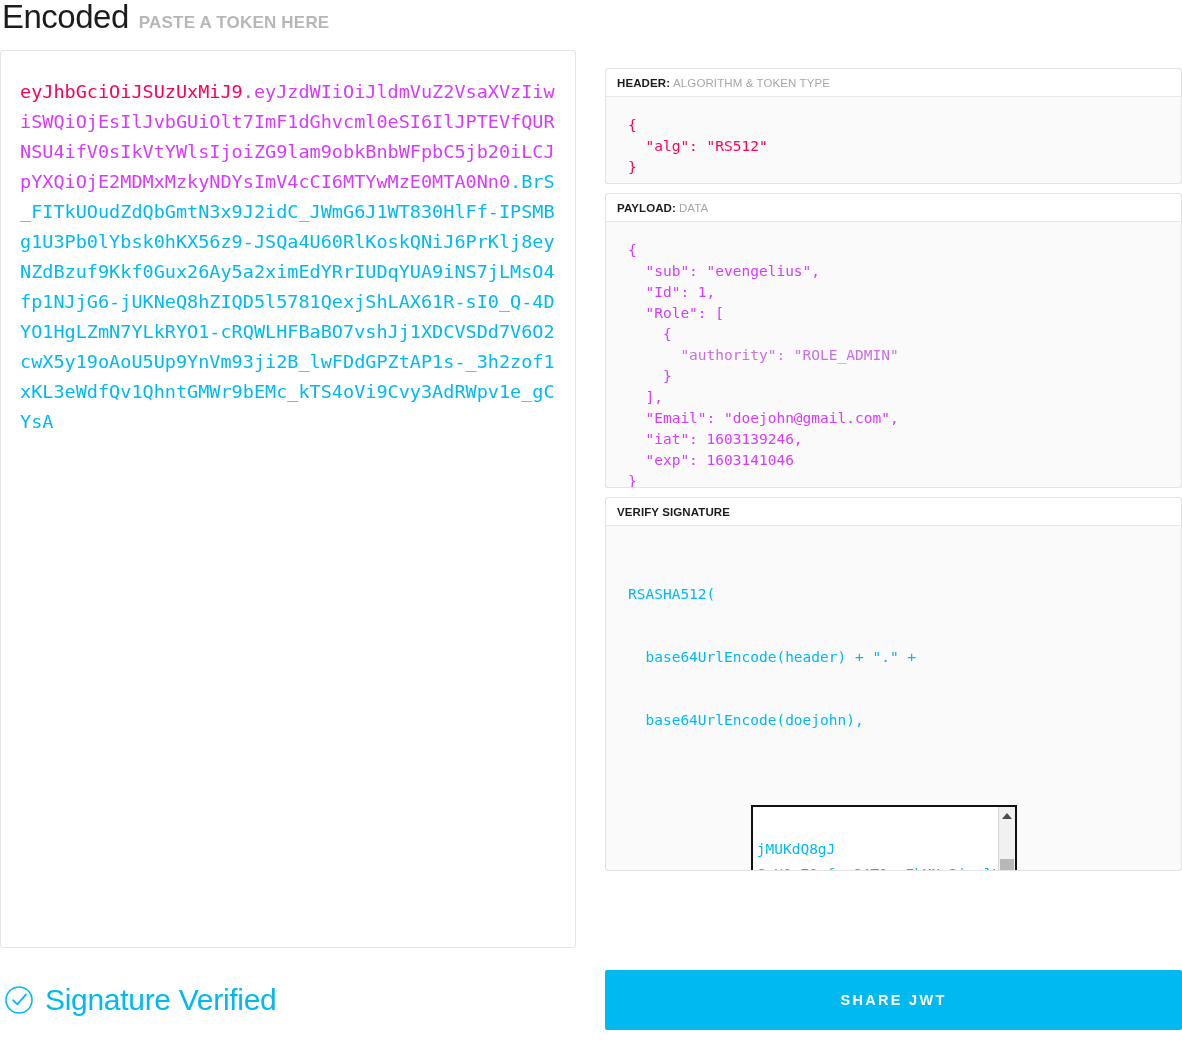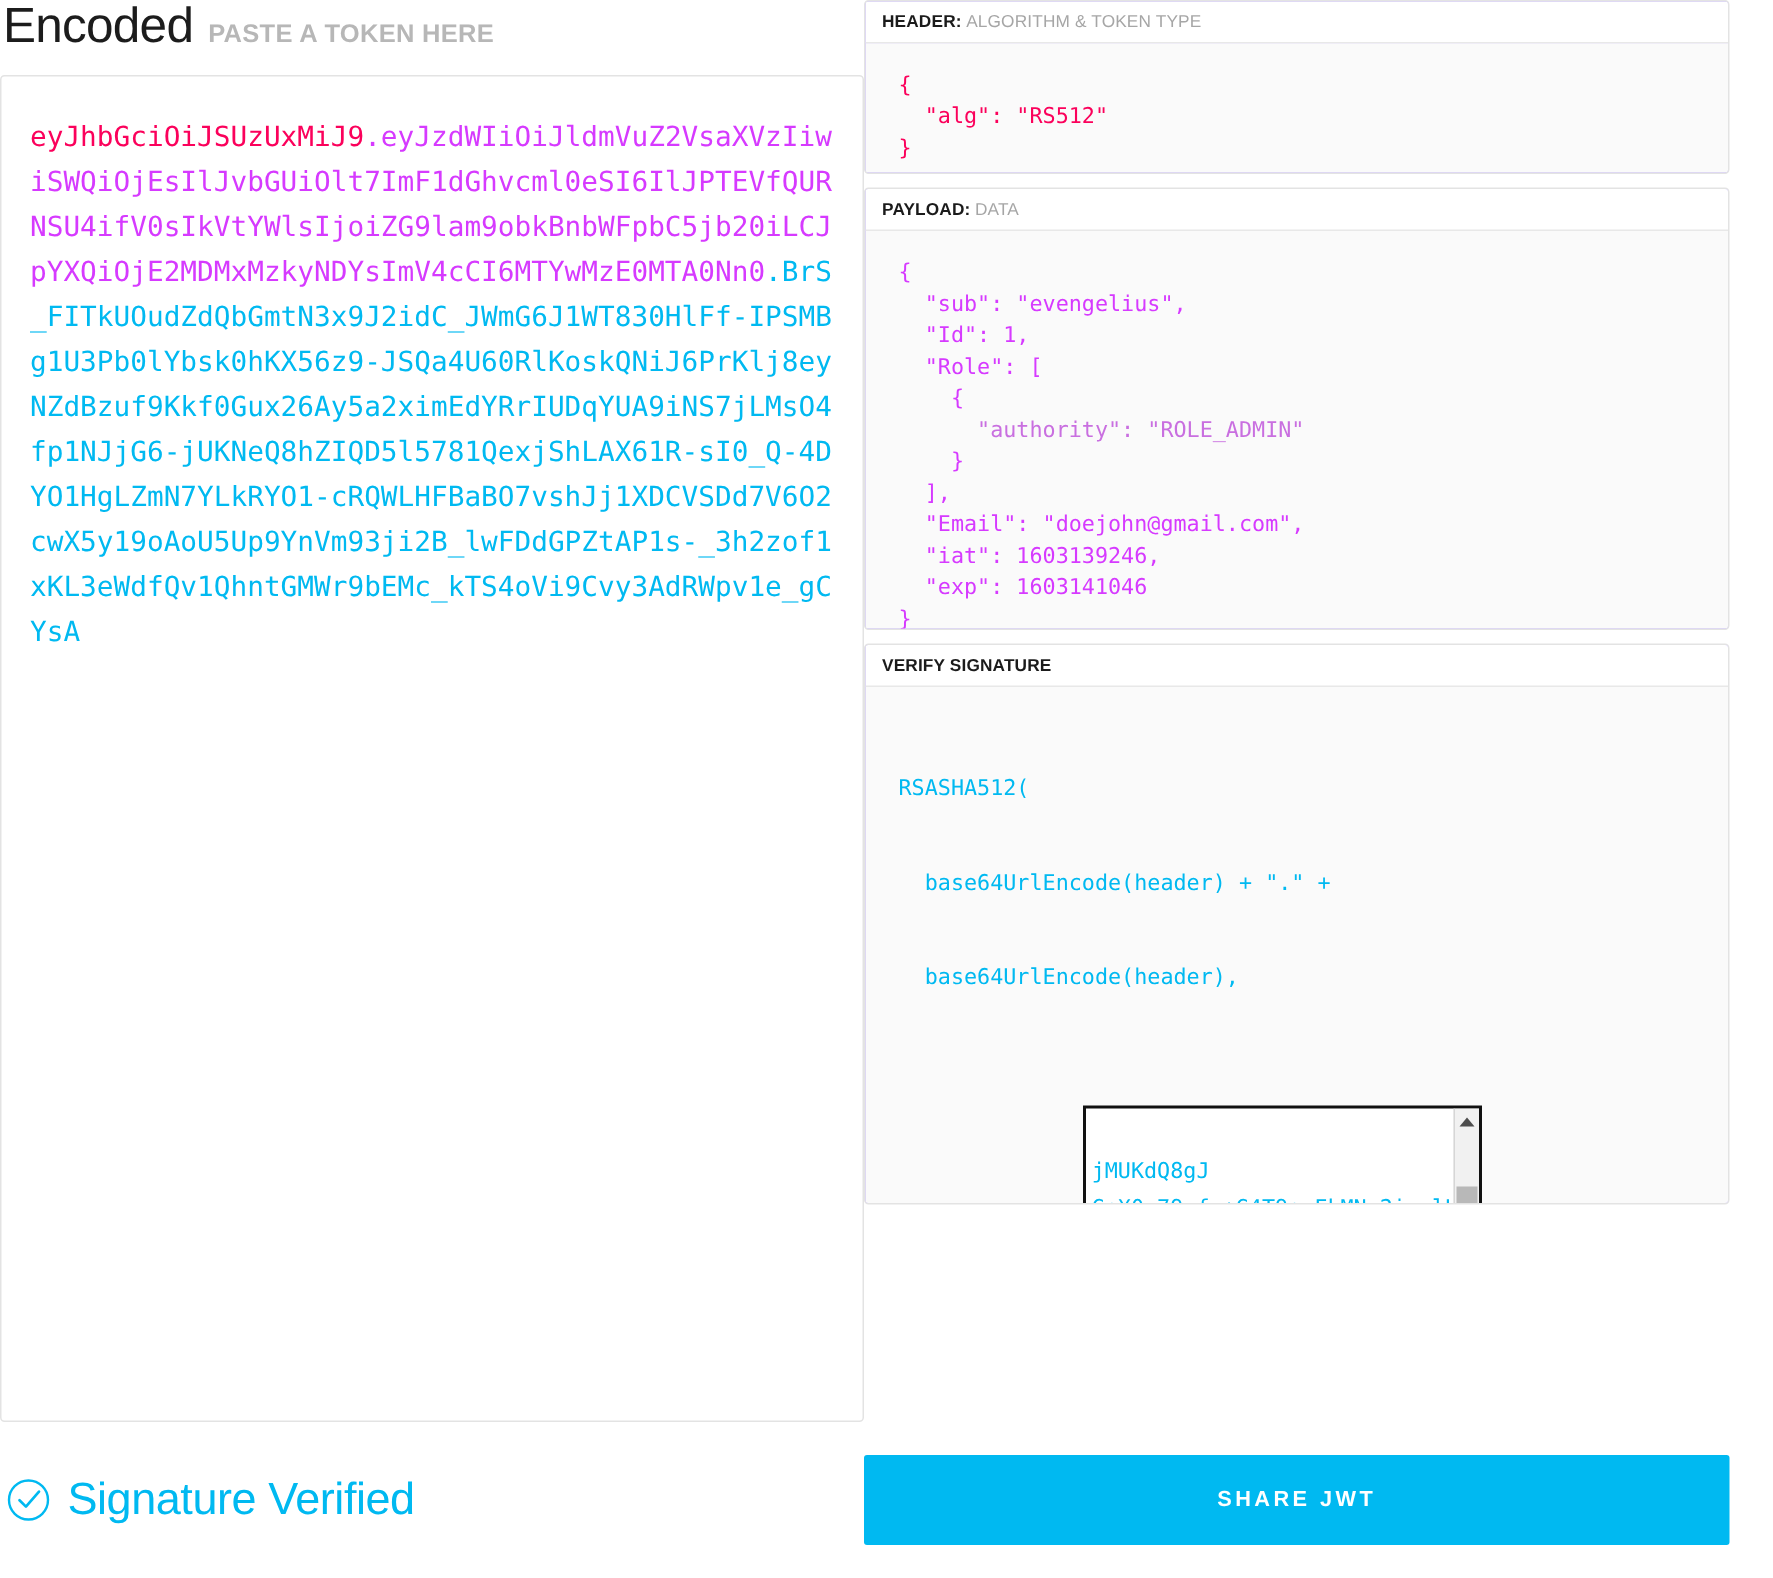--- a/index.html
+++ b/index.html
@@ -18,21 +18,23 @@
 
   .page {
     position: relative;
     width: 1182px;
     height: 1052px;
     box-sizing: border-box;
   }
 
   .columns {
     display: flex;
+    gap: 29px;
     padding: 0;
+    align-items: center;
   }
 
   .col-left  { width: 576px; }
   .col-right { width: 577px; }
 
   
   .section-head {
     display: flex;
     align-items: baseline;
     gap: 10px;
@@ -173,20 +175,21 @@
     position: absolute;
     left: 1px; right: 1px;
     bottom: 28px;
     height: 26px;
     background: #b8b8b8;
   }
 
   
   .footer {
     display: flex;
+    gap: 29px;
     margin-top: 22px;
   }
   .verify-status {
     width: 576px;
     display: flex;
     align-items: center;
     gap: 11px;
     height: 60px;
     padding-left: 4px;
     box-sizing: border-box;
@@ -262,21 +265,21 @@
 <span>}</span></div>
       </div>
 
       <div class="dec-panel">
         <div class="dec-label">
           <span class="lbl-strong">VERIFY SIGNATURE</span>
         </div>
         <div class="dec-body body-sig">
           <div class="sig-line">RSASHA512(</div>
           <div class="sig-line">  base64UrlEncode(header) + "." +</div>
-          <div class="sig-line">  base64UrlEncode(header),</div>
+          <div class="sig-line">  base64UrlEncode(doejohn),</div>
 
           <div class="key-wrap">
             <div class="ta-public">
               <div class="ta-public-text"><span>jMUKdQ8gJ</span>
 <span>GpX0u79wfw+G4T9oyFkMNu2iuxlU</span>
 
 
 </div>
               <div class="scrollbar">
                 <div class="sb-arrow sb-up"><i></i></div>

